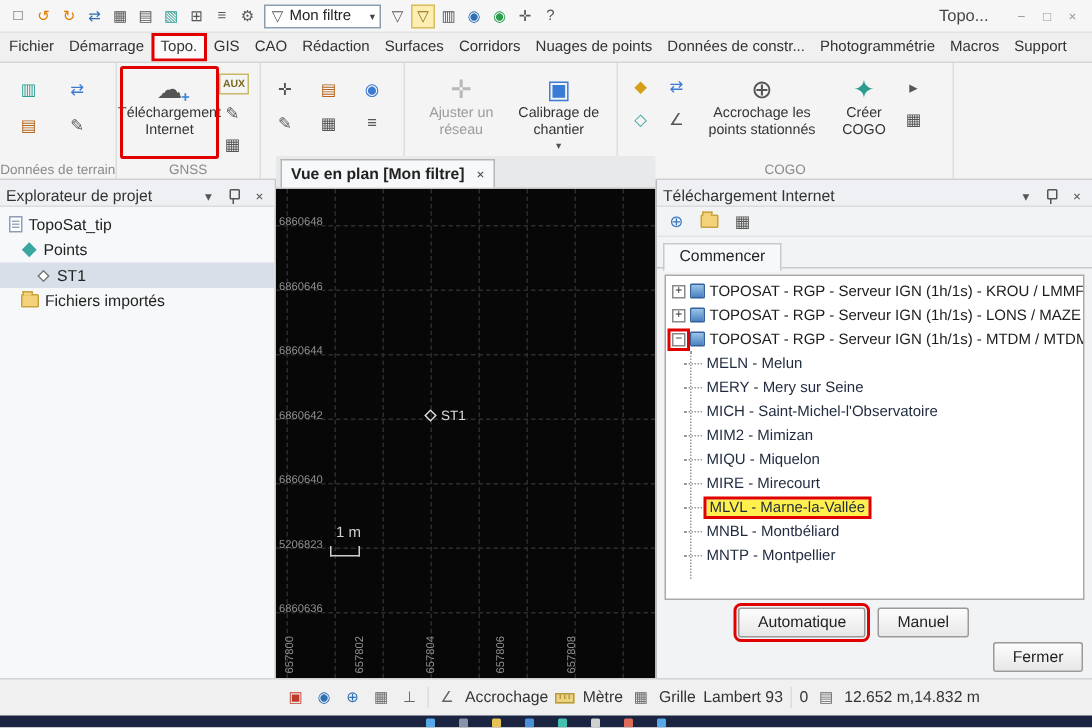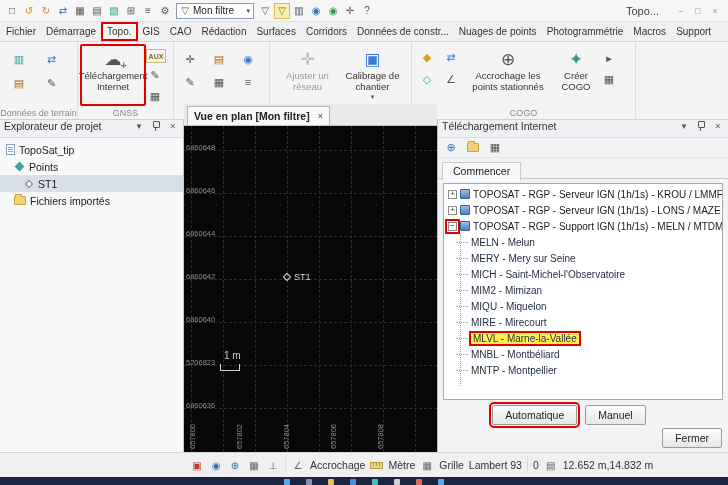--- a/index.html
+++ b/index.html
@@ -37,21 +37,21 @@
   .bigbtn .bic{height:24px;display:flex;align-items:center;justify-content:center;font-size:17px;color:#555}
   .bigbtn .btxt{font-size:9.5px;line-height:10.5px}
   .bigbtn.disabled{color:#9a9a9a}
   .bigbtn.disabled .bic{color:#b8b8b8}
   .cloudwrap{position:relative;color:#2e86d5}
   .cloudplus{position:absolute;right:-5px;bottom:0;font-size:10px;font-weight:bold;color:#2e86d5}
   .dd{font-size:7px;color:#555;margin-top:1px}
 
   
   .explorer{position:absolute;left:0;top:120px;width:184px;bottom:33px;background:#f7f8f9;border-right:1px solid #c6c6c6}
-  .panel-header{height:18px;display:flex;align-items:flex-start;background:#eef0f3;border-bottom:1px solid #dcdcdc;padding:0 4px;font-size:10.5px;color:#333}
+  .panel-header{height:18px;display:flex;align-items:flex-end;background:#eef0f3;border-bottom:1px solid #dcdcdc;padding:0 4px;font-size:10.5px;color:#333}
   .ph-icons{margin-left:auto;display:flex;align-items:center;gap:5px}
   .ph-ic{width:12px;height:12px;display:flex;align-items:center;justify-content:center;font-size:9px;color:#555}
   .pin{position:relative}
   .pin::before{content:"";position:absolute;left:3px;top:1px;width:5px;height:5px;border:1px solid #555;border-radius:1px}
   .pin::after{content:"";position:absolute;left:5px;top:7px;width:1px;height:4px;background:#555}
   .etree{padding-top:3px}
   .erow{height:17px;display:flex;align-items:center;gap:4px;font-size:10.5px;color:#222}
   .erow.selected{background:#d9dfe8}
   .ic-file{width:9px;height:11px;background:#fff;border:1px solid #8aa0b8;flex:none;position:relative}
   .ic-file::before{content:"";position:absolute;left:1px;top:2px;right:1px;height:1px;background:#9ab;box-shadow:0 2px 0 #9ab,0 4px 0 #9ab}
@@ -144,22 +144,22 @@
 
   <div class="ribbon-tabs">
     <span class="rtab">Fichier</span>
     <span class="rtab">Démarrage</span>
     <span class="rtab active annotated">Topo.</span>
     <span class="rtab">GIS</span>
     <span class="rtab">CAO</span>
     <span class="rtab">Rédaction</span>
     <span class="rtab">Surfaces</span>
     <span class="rtab">Corridors</span>
+    <span class="rtab">Nuages de points</span>
     <span class="rtab">Données de constr...</span>
-    <span class="rtab">Nuages de points</span>
     <span class="rtab">Photogrammétrie</span>
     <span class="rtab">Macros</span>
     <span class="rtab">Support</span>
   </div>
 
   <div class="ribbon">
 
     <div class="rgroup" style="width:78px">
       <div class="mini-grid2">
         <span class="sbtn" style="color:#2a9d8f">▥</span>
@@ -342,21 +342,21 @@
         <span>TOPOSAT - RGP - Serveur IGN (1h/1s) - KROU / LMMF</span>
       </div>
       <div class="drow">
         <span class="expander">+</span>
         <span class="ic-server"></span>
         <span>TOPOSAT - RGP - Serveur IGN (1h/1s) - LONS / MAZE</span>
       </div>
       <div class="drow">
         <span class="expander annotated">−</span>
         <span class="ic-server"></span>
-        <span>TOPOSAT - RGP - Support IGN (1h/1s) - MELN / MTDM</span>
+        <span>TOPOSAT - RGP - Serveur IGN (1h/1s) - MTDM / MTDM</span>
       </div>
       <div class="drow child">
           <span class="guide"></span>
           <span>MELN - Melun</span>
         </div>
       <div class="drow child">
           <span class="guide"></span>
           <span>MERY - Mery sur Seine</span>
         </div>
       <div class="drow child">

